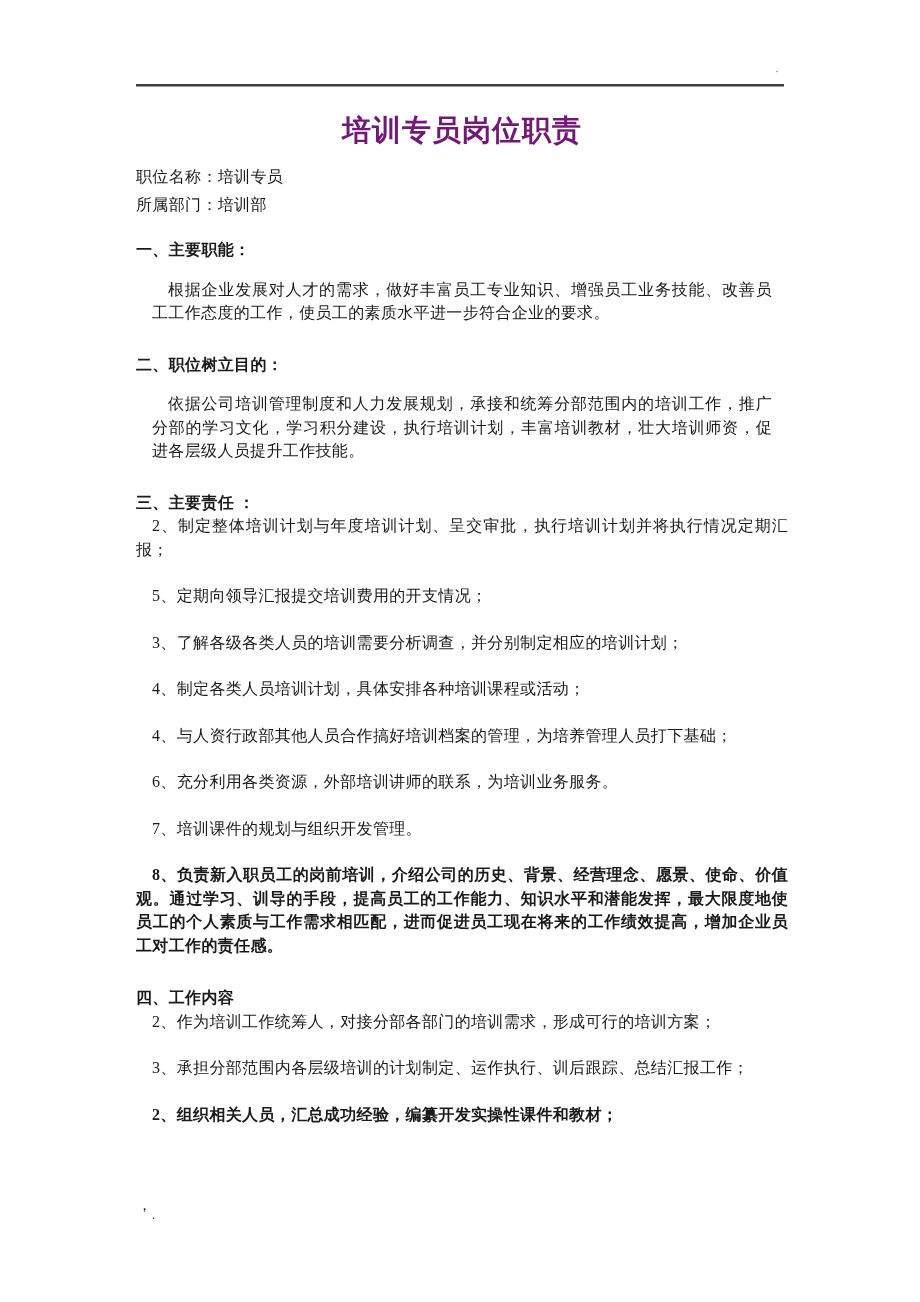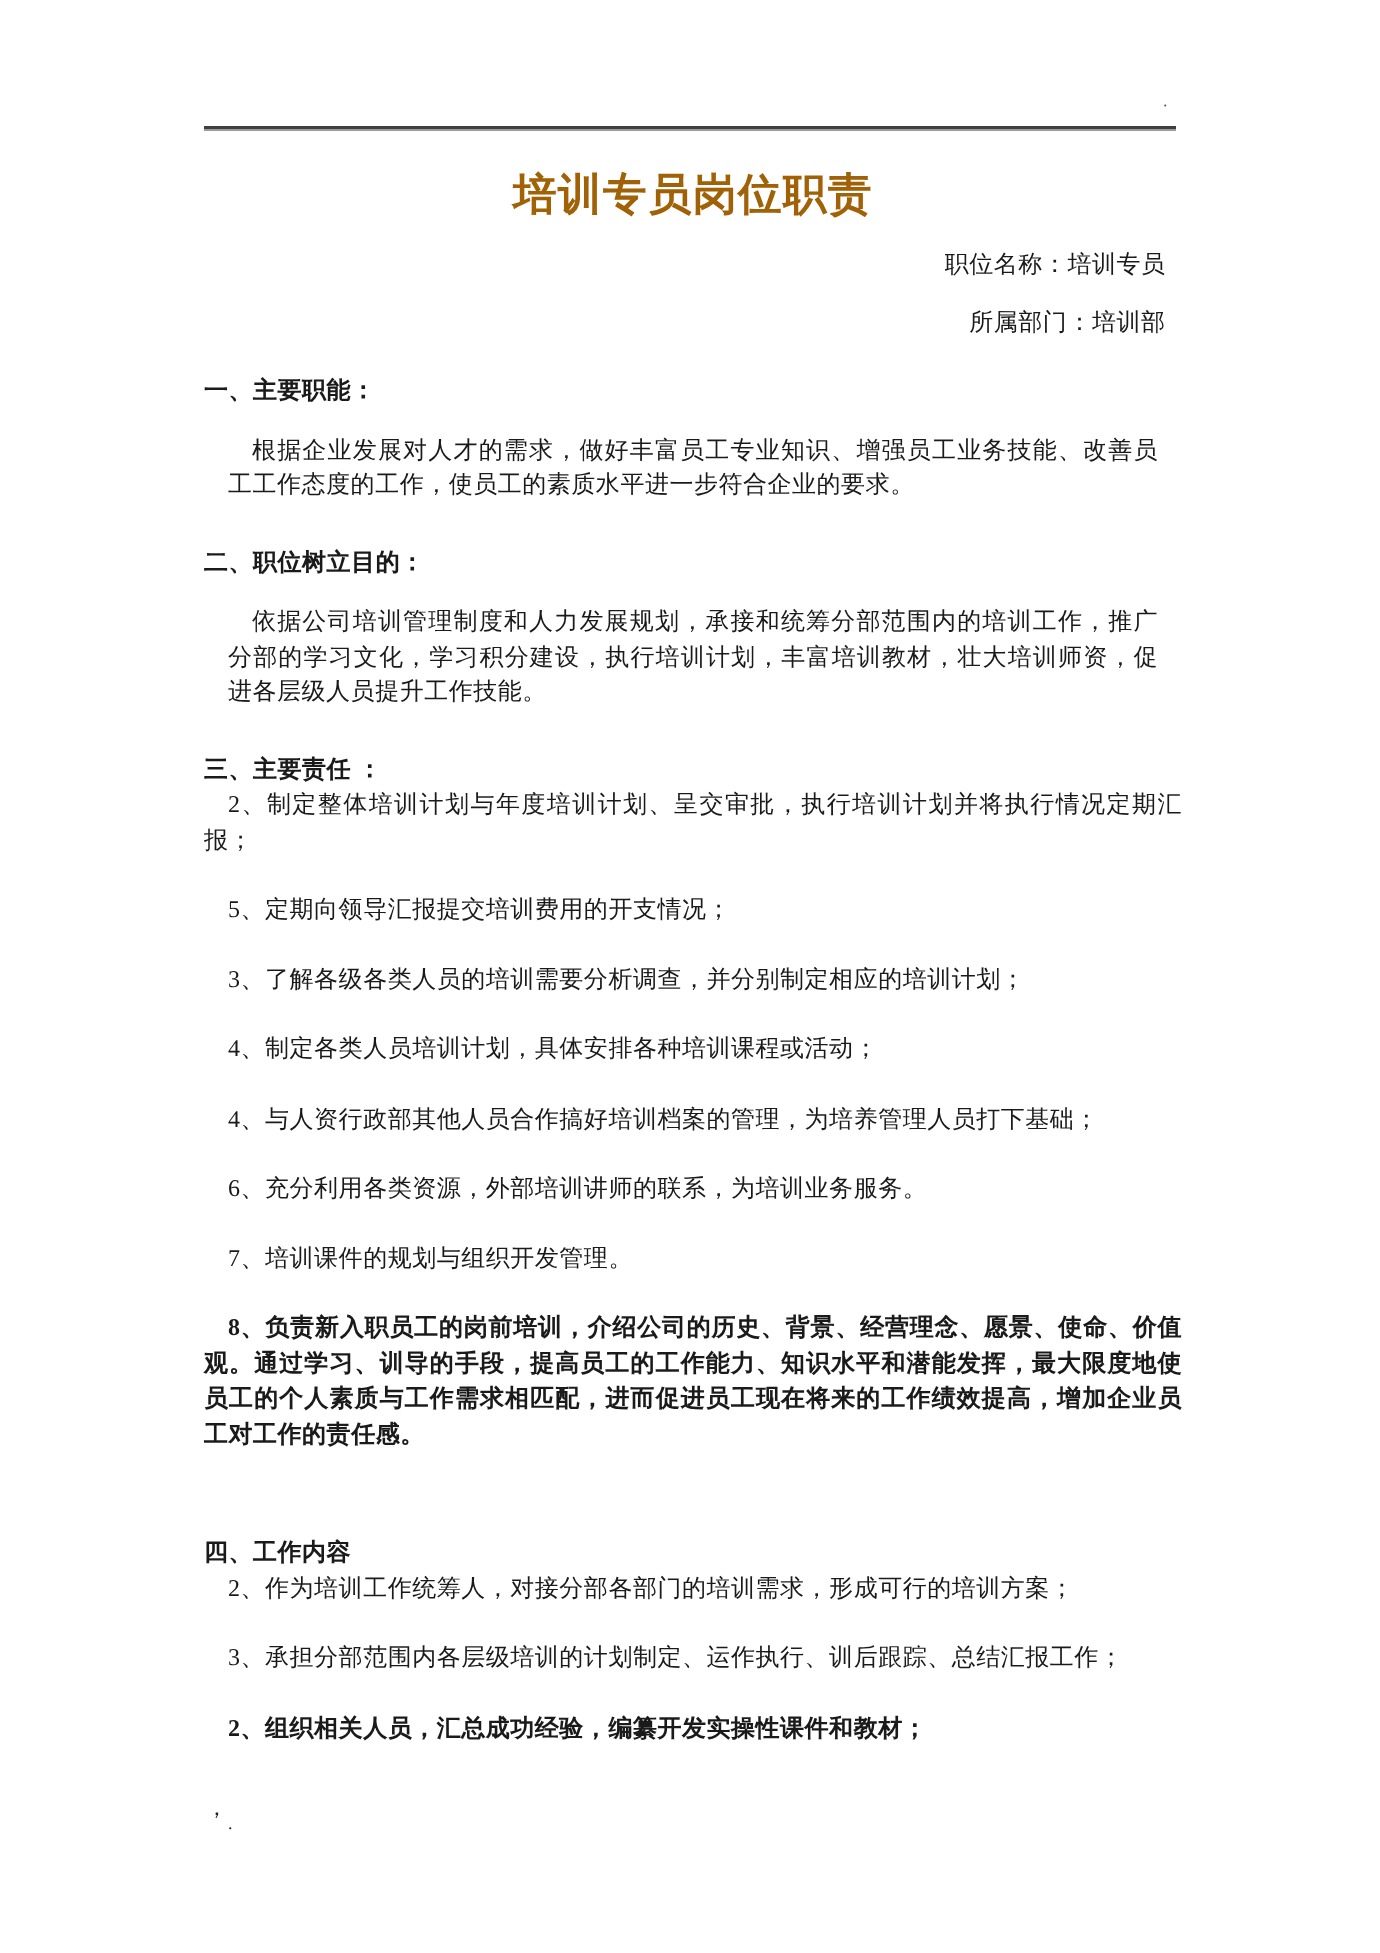--- a/index.html
+++ b/index.html
@@ -43,35 +43,35 @@
     line-height: 23.5px;
     text-align: justify;
   }
   .title {
     font-size: 29px;
     font-weight: bold;
     text-align: center;
     margin: 0 0 15px 0;
     line-height: 36px;
     letter-spacing: 1px;
-    color: #a16207;
+    color: #701a75;
   }
   .meta {
     margin: 0 0 19px 0;
   }
   .meta p {
-    margin: 11px;
+    margin: 0;
     line-height: 28px;
-    text-align: right;
+    text-align: left;
   }
   .sec {
     margin: 0 0 28px 0;
   }
   .sec.gap-large {
-    margin-bottom: 56px;
+    margin-bottom: 29px;
   }
   .heading {
     font-size: 16px;
     font-weight: bold;
     margin: 0;
     line-height: 23.5px;
     text-align: left;
   }
   .para {
     margin: 16px;

